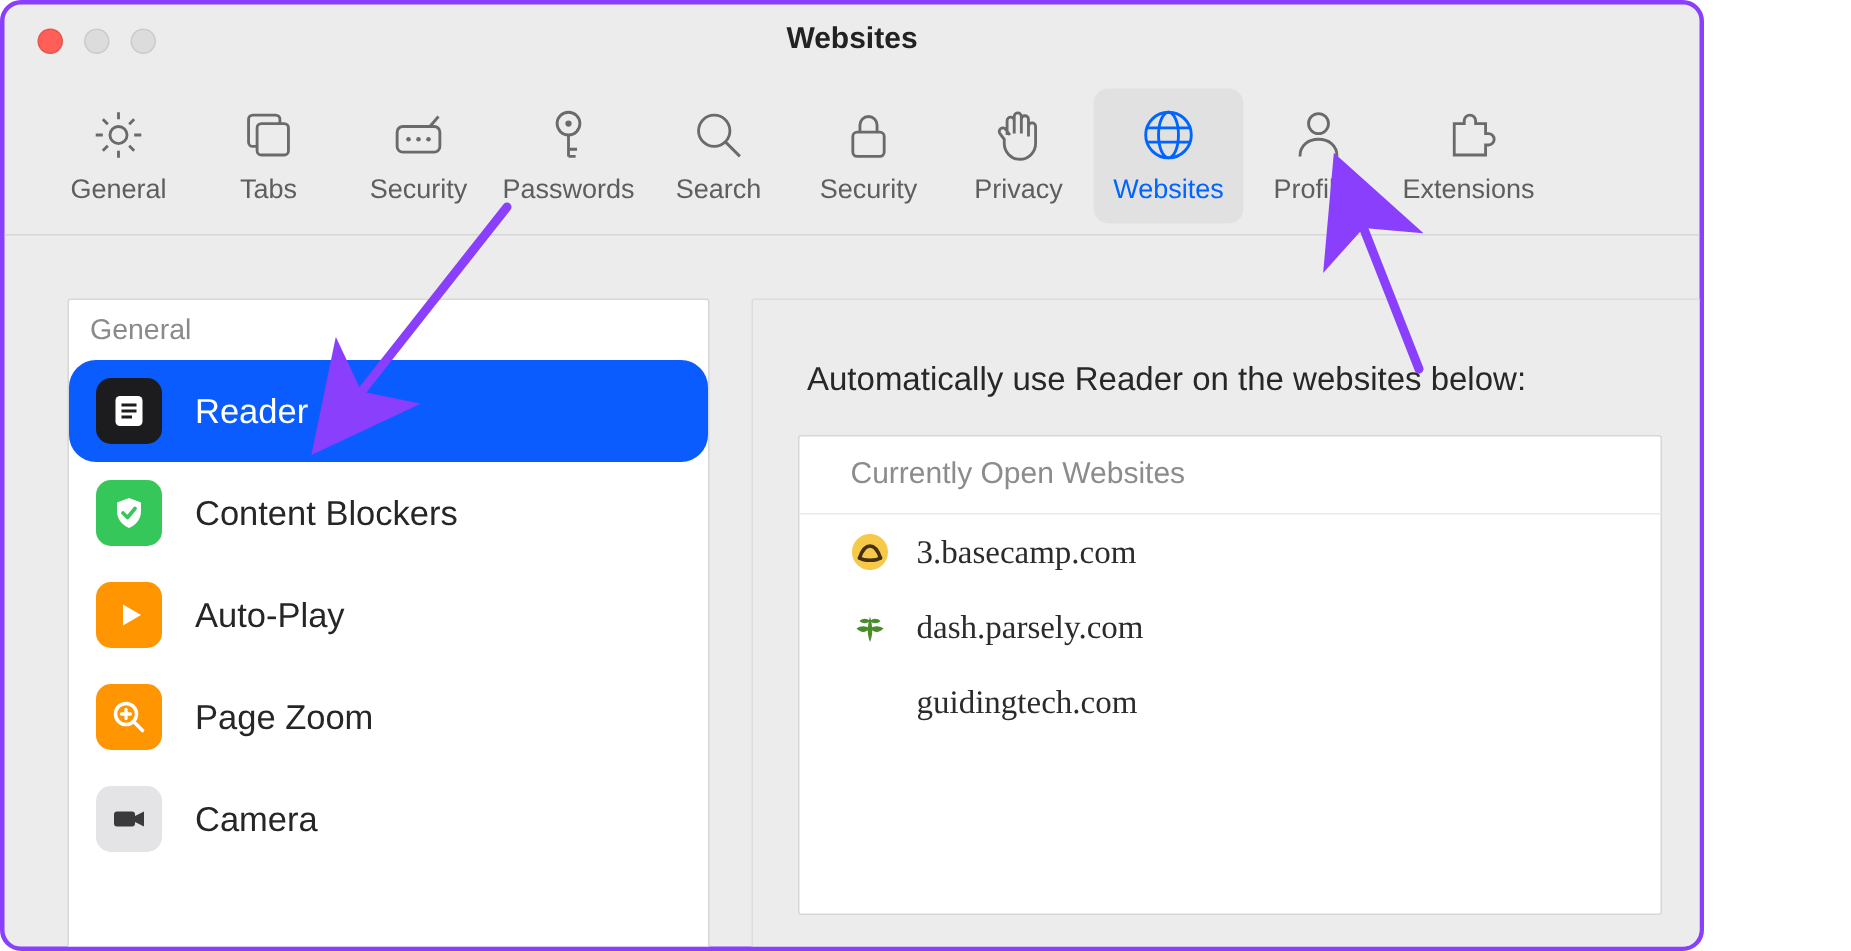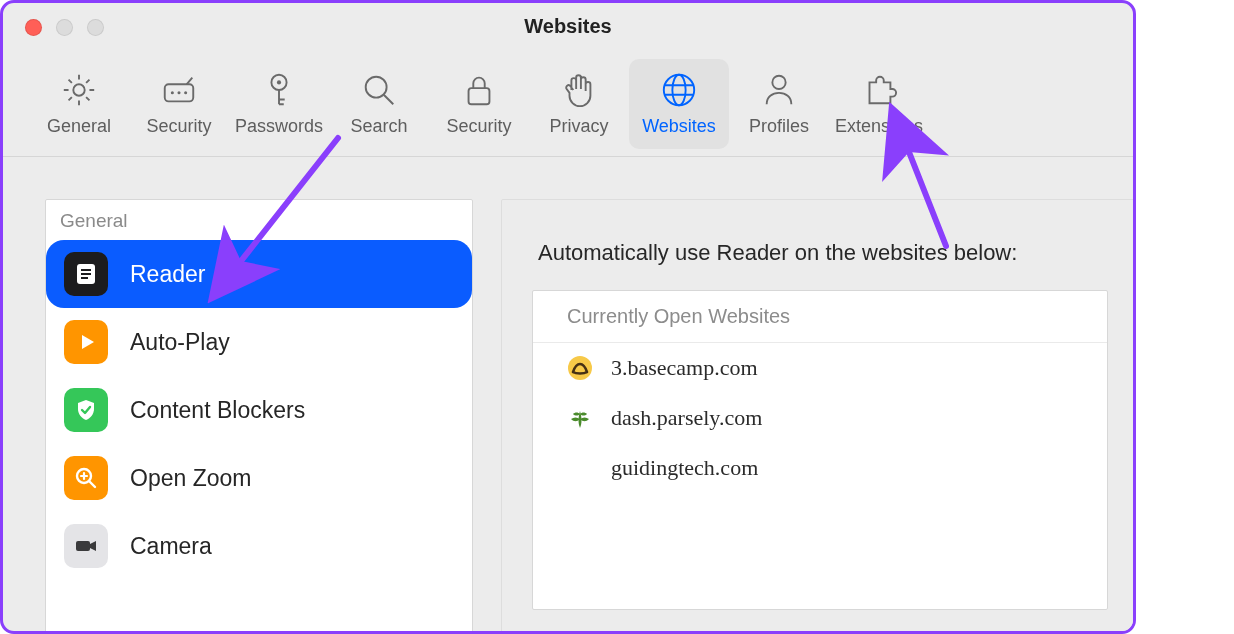--- a/index.html
+++ b/index.html
@@ -147,20 +147,29 @@
     <div class="toolbar-item">
       <span class="tb-icon">
         <svg viewBox="0 0 40 40">
             <circle cx="20" cy="20" r="6"></circle>
             <path d="M20 4v5M20 31v5M36 20h-5M9 20H4M31 9l-3.5 3.5M12.5 27.5L9 31M31 31l-3.5-3.5M12.5 12.5L9 9"></path>
           </svg>
       </span>
       <span class="tb-label">General</span>
     </div>
 
+    <div class="toolbar-item">
+      <span class="tb-icon">
+        <svg viewBox="0 0 40 40">
+            <rect x="12" y="12" width="22" height="22" rx="3"></rect>
+            <path d="M12 28H9a3 3 0 01-3-3V9a3 3 0 013-3h16a3 3 0 013 3v3"></path>
+          </svg>
+      </span>
+      <span class="tb-label">Tabs</span>
+    </div>
 
     <div class="toolbar-item">
       <span class="tb-icon">
         <svg viewBox="0 0 40 40">
             <rect x="5" y="14" width="30" height="18" rx="4"></rect>
             <circle cx="13" cy="23" r="1.6" fill="#6a6a6a" stroke="none"></circle>
             <circle cx="20" cy="23" r="1.6" fill="#6a6a6a" stroke="none"></circle>
             <circle cx="27" cy="23" r="1.6" fill="#6a6a6a" stroke="none"></circle>
             <path d="M28 14l6-7"></path>
           </svg>
@@ -252,47 +261,47 @@
                 <rect x="4" y="3" width="18" height="20" rx="3" fill="#fff"></rect>
                 <rect x="8" y="8" width="10" height="2" fill="#1c1c1e"></rect>
                 <rect x="8" y="12" width="10" height="2" fill="#1c1c1e"></rect>
                 <rect x="8" y="16" width="7" height="2" fill="#1c1c1e"></rect>
               </svg>
           </span>
           <span>Reader</span>
         </div>
 
         <div class="sidebar-item">
-          <span class="sb-icon ico-play">
-            <svg viewBox="0 0 26 26">
-                <path d="M9 6l12 7-12 7z" fill="#fff"></path>
-              </svg>
-          </span>
-          <span>Auto-Play</span>
-        </div>
-
-        <div class="sidebar-item">
           <span class="sb-icon ico-blockers">
             <svg viewBox="0 0 26 26">
                 <path d="M13 3l8 3v6c0 5-3.4 9-8 11-4.6-2-8-6-8-11V6z" fill="#fff"></path>
                 <path d="M9 13l3 3 5-6" stroke="#35c759" stroke-width="2.4" fill="none" stroke-linecap="round" stroke-linejoin="round"></path>
               </svg>
           </span>
           <span>Content Blockers</span>
+        </div>
+
+        <div class="sidebar-item">
+          <span class="sb-icon ico-play">
+            <svg viewBox="0 0 26 26">
+                <path d="M9 6l12 7-12 7z" fill="#fff"></path>
+              </svg>
+          </span>
+          <span>Auto-Play</span>
         </div>
 
         <div class="sidebar-item">
           <span class="sb-icon ico-zoom">
             <svg viewBox="0 0 26 26">
                 <circle cx="11" cy="11" r="7" fill="none" stroke="#fff" stroke-width="2.4"></circle>
                 <path d="M16 16l6 6" stroke="#fff" stroke-width="2.4" stroke-linecap="round"></path>
                 <path d="M11 8v6M8 11h6" stroke="#fff" stroke-width="2.2" stroke-linecap="round"></path>
               </svg>
           </span>
-          <span>Open Zoom</span>
+          <span>Page Zoom</span>
         </div>
 
         <div class="sidebar-item">
           <span class="sb-icon ico-camera">
             <svg viewBox="0 0 26 26">
                 <rect x="3" y="8" width="14" height="10" rx="2" fill="#3a3a3c"></rect>
                 <path d="M17 11l6-3v10l-6-3z" fill="#3a3a3c"></path>
               </svg>
           </span>
           <span>Camera</span>

